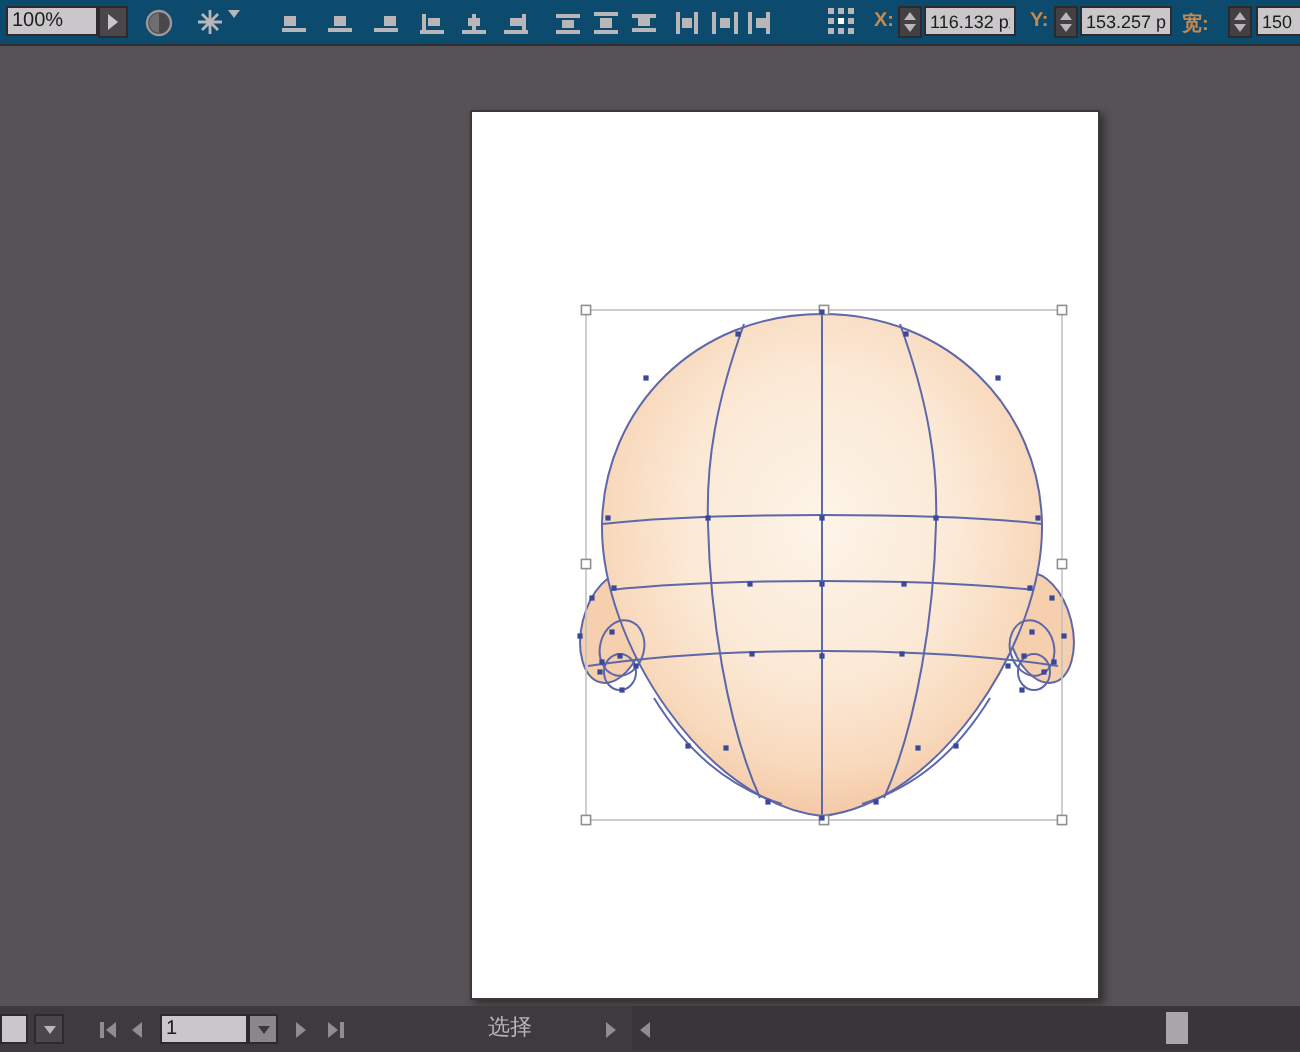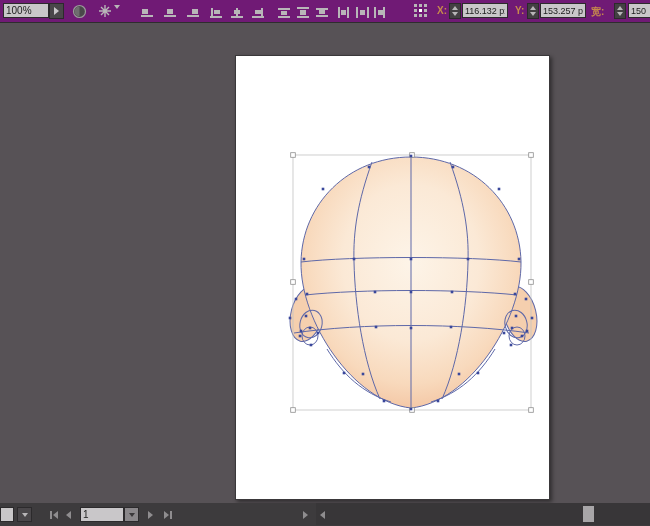--- a/index.html
+++ b/index.html
@@ -1,21 +1,21 @@
 <!DOCTYPE html>
 <html><head>
 <meta charset="utf-8">
 <style>
   html,body{margin:0;padding:0;background:#222;}
   #app{position:relative;width:650px;height:526px;overflow:hidden;
        font-family:"Liberation Sans", sans-serif;background:#575256;}
 
   
   .control-bar{position:absolute;left:0;top:0;width:650px;height:22px;
-               background:#701a75;border-bottom:1px solid #2e2c2e;}
+               background:#0c4a6e;border-bottom:1px solid #2e2c2e;}
   .field{position:absolute;top:3px;height:15px;background:#C9C7C9;
          border:1px solid #2c2a2c;color:#1c1c1c;font-size:9px;
          font-family:"Liberation Sans",sans-serif;padding:0 2px;box-sizing:border-box;
          overflow:hidden;white-space:nowrap;}
   input.field{outline:none;}
   .zoom-field{left:3px;width:46px;font-size:10px;}
   .sq-btn{position:absolute;top:3px;width:15px;height:16px;background:#4a474a;
           border:1px solid #2c2a2c;box-sizing:border-box;display:flex;
           align-items:center;justify-content:center;}
   .tri-r{width:0;height:0;border-top:4px solid transparent;border-bottom:4px solid transparent;
@@ -310,20 +310,21 @@
     </div>
 
     <span class="nav" style="left:148px;">
       <span class="tri-r2"></span>
       </span>
     <span class="nav" style="left:164px;">
       <span class="tri-r2"></span>
         <span class="bar"></span>
       </span>
 
+    <div class="tool-status">选择</div>
 
     <span class="nav" style="left:303px;">
       <span class="tri-r2"></span>
       </span>
 
     <div class="scroll-track">
       <span class="nav" style="left:4px;top:8px;">
         <span class="tri-l"></span>
         </span>
       <div class="scroll-thumb"></div>

